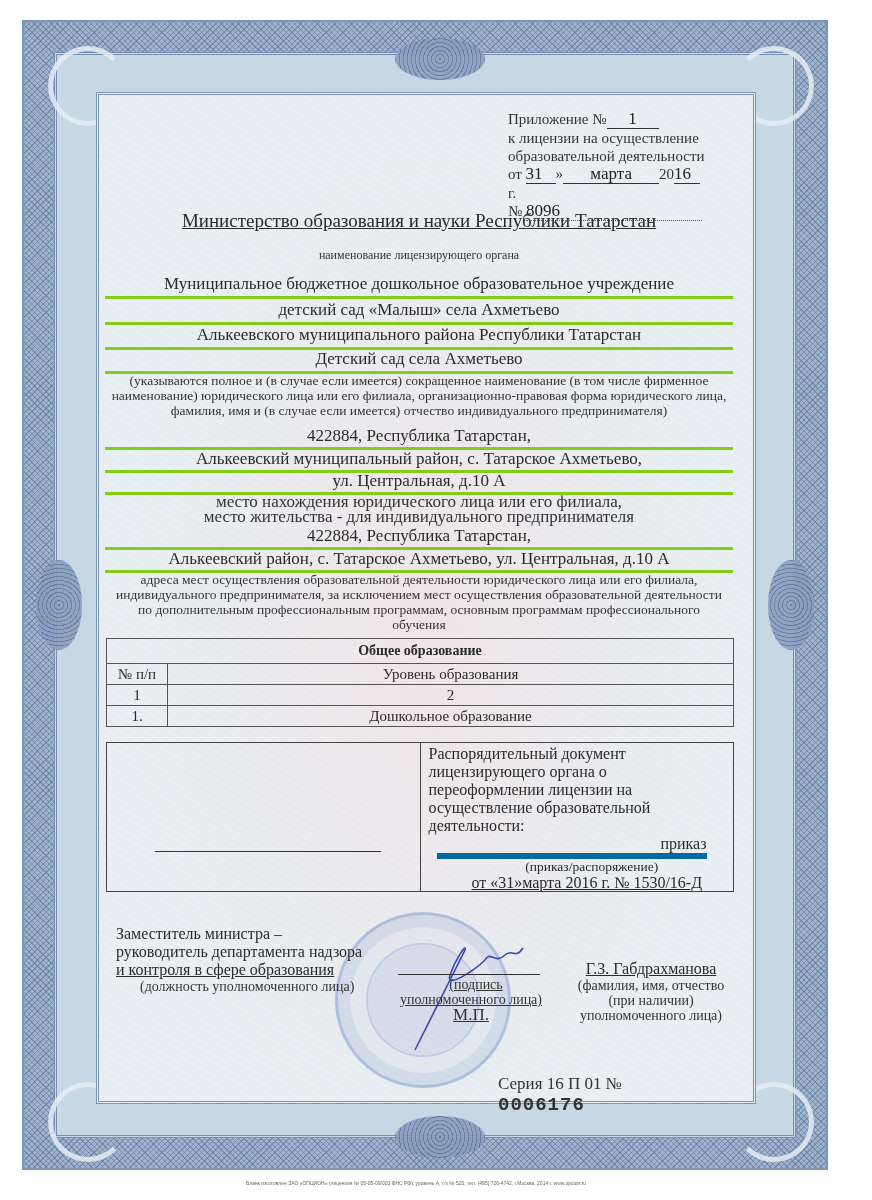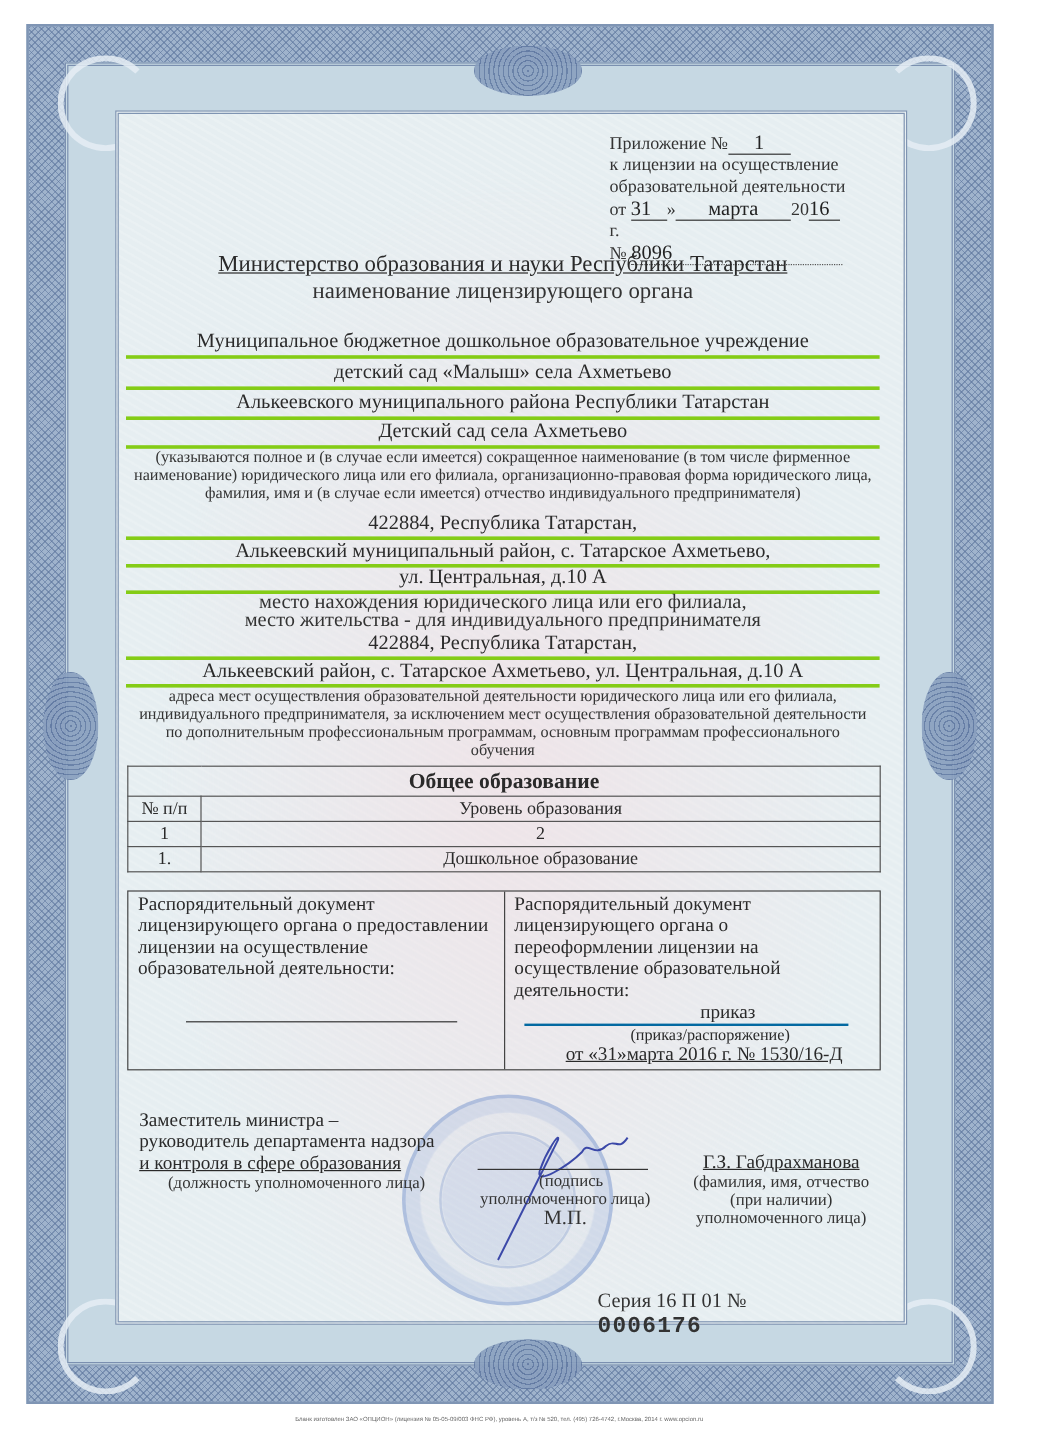--- a/index.html
+++ b/index.html
@@ -29,21 +29,21 @@
   .appendix .fill { font-size: 17px; color: #222; }
   .uline { border-bottom: 1px solid #333; display: inline-block; }
   .dotline { border-bottom: 1px dotted #555; display: inline-block; }
   .center-line { position: absolute; left: 105px; width: 628px; text-align: center; }
   .ruled { border-bottom: 3px solid #84cc16; }
   .big { font-size: 17px; }
   .small { font-size: 13px; line-height: 15px; color: #333; }
   .ministry { font-size: 19px; text-decoration: underline; }
   table.edu { position: absolute; left: 106px; top: 638px; width: 628px; border-collapse: collapse; font-size: 15px; }
   table.edu td { border: 1px solid #555; text-align: center; padding: 0; height: 20px; }
-  table.edu .title { font-weight: bold; font-size: 18px; height: 24px; border-radius: 10px; }
+  table.edu .title { font-weight: bold; font-size: 14px; height: 24px; border-radius: 10px; }
   .docs { position: absolute; left: 106px; top: 742px; width: 628px; height: 150px; border: 1px solid #444; box-sizing: border-box; display: flex; }
   .doc-col { flex: 1; padding: 2px 8px; font-size: 16px; line-height: 18px; position: relative; }
   .doc-col + .doc-col { border-left: 1px solid #444; }
   .sig { font-size: 16px; line-height: 18px; }
   .stamp { position: absolute; left: 335px; top: 912px; width: 170px; height: 170px; border-radius: 50%;
     border: 3px solid rgba(110,140,200,0.35);
     background: radial-gradient(circle, rgba(120,150,210,0.18) 0 45%, rgba(120,150,210,0.05) 46% 60%, rgba(120,150,210,0.2) 61% 100%); }
   .stamp-inner { position: absolute; left: 28px; top: 28px; width: 110px; height: 110px; border-radius: 50%; border: 2px solid rgba(110,140,200,0.3); }
   .signature-stroke { position: absolute; left: 395px; top: 930px; }
   .serial { left: 498px; top: 1074px; font-size: 17px; color: #333; }
@@ -76,21 +76,21 @@
     <div>
       <span>от</span>
       <span class="uline fill" style="width:30px;">31</span><span>»</span><span class="uline fill" style="width:96px;text-align:center;">марта</span><span>20</span><span class="uline fill" style="width:26px;">16</span>
       <span>г.</span>
     </div>
     <div><span>№</span> <span class="dotline fill" style="width:176px;">8096</span></div>
   </div>
 
   <div class="center-line" style="top:210px;">
     <div class="ministry">Министерство образования и науки Республики Татарстан</div>
-    <div class="small" style="font-size:19px;margin-top:3px;">наименование лицензирующего органа</div>
+    <div class="small" style="font-size:12px;margin-top:16px;">наименование лицензирующего органа</div>
   </div>
 
   <div class="center-line big ruled" style="top:274px;height:22px;">Муниципальное бюджетное дошкольное образовательное учреждение</div>
   <div class="center-line big ruled" style="top:300px;height:22px;">детский сад «Малыш» села Ахметьево</div>
   <div class="center-line big ruled" style="top:325px;height:22px;">Алькеевского муниципального района Республики Татарстан</div>
   <div class="center-line big ruled" style="top:349px;height:22px;">Детский сад села Ахметьево</div>
   <div class="center-line small" style="top:373px;font-size:13.5px;">(указываются полное и (в случае если имеется) сокращенное наименование (в том числе фирменное наименование) юридического лица или его филиала, организационно-правовая форма юридического лица, фамилия, имя и (в случае если имеется) отчество индивидуального предпринимателя)</div>
 
   <div class="center-line big ruled" style="top:426px;height:21px;">422884, Республика Татарстан,</div>
   <div class="center-line big ruled" style="top:449px;height:21px;">Алькеевский муниципальный район, с. Татарское Ахметьево,</div>
@@ -119,26 +119,25 @@
     </tr>
     <tr>
       <td>1.</td>
       <td>Дошкольное образование</td>
     </tr>
   </tbody>
     </table>
 
   <div class="docs">
     <div class="doc-col">
-      <div>Распорядительный документ лицензирующего органа о предоставлении лицензии на осуществление образовательной деятельности:</div>
       <div style="position:absolute;left:48px;top:108px;width:226px;border-bottom:1px solid #333;"></div>
     </div>
     <div class="doc-col">
       <div>Распорядительный документ лицензирующего органа о переоформлении лицензии на осуществление образовательной деятельности:</div>
-      <div style="text-align:center;margin-left:8px;width:270px;border-bottom:2px solid #0369a1;">
+      <div style="text-align:right;margin-left:8px;width:270px;border-bottom:6px solid #0369a1;">
         <span style="margin-left:70px;">приказ</span>
       </div>
       <div style="text-align:center;font-size:13.5px;line-height:15px;margin-left:30px;">(приказ/распоряжение)</div>
       <div style="text-align:center;text-decoration:underline;margin-left:20px;">от «31»марта  2016 г. № 1530/16-Д</div>
     </div>
   </div>
 
   <div class="stamp">
       <div class="stamp-inner"></div>
     </div>
@@ -147,21 +146,21 @@
   </svg>
 
   <div class="abs sig" style="left:116px;top:925px;">
     <div>Заместитель министра –</div>
     <div>руководитель департамента надзора</div>
     <div style="text-decoration:underline;">и контроля в сфере образования</div>
     <div class="small" style="font-size:14px;margin-left:24px;">(должность уполномоченного лица)</div>
   </div>
 
   <div class="abs" style="left:398px;top:974px;width:142px;border-bottom:1px solid #333;"></div>
-  <div class="abs small" style="left:396px;top:977px;width:150px;text-align:center;font-size:14px;">
+  <div class="abs small" style="left:396px;top:977px;width:150px;text-align:center;font-size:14px;text-decoration:underline;">
     <div style="margin-left:10px;">(подпись</div>
     <div>уполномоченного лица)</div>
     <div style="font-size:17px;">М.П.</div>
   </div>
 
   <div class="abs sig" style="left:576px;top:960px;width:150px;text-align:center;">
     <div style="text-decoration:underline;">Г.З. Габдрахманова</div>
     <div class="small" style="font-size:14px;">(фамилия, имя, отчество</div>
     <div class="small" style="font-size:14px;">(при наличии)</div>
     <div class="small" style="font-size:14px;">уполномоченного лица)</div>

